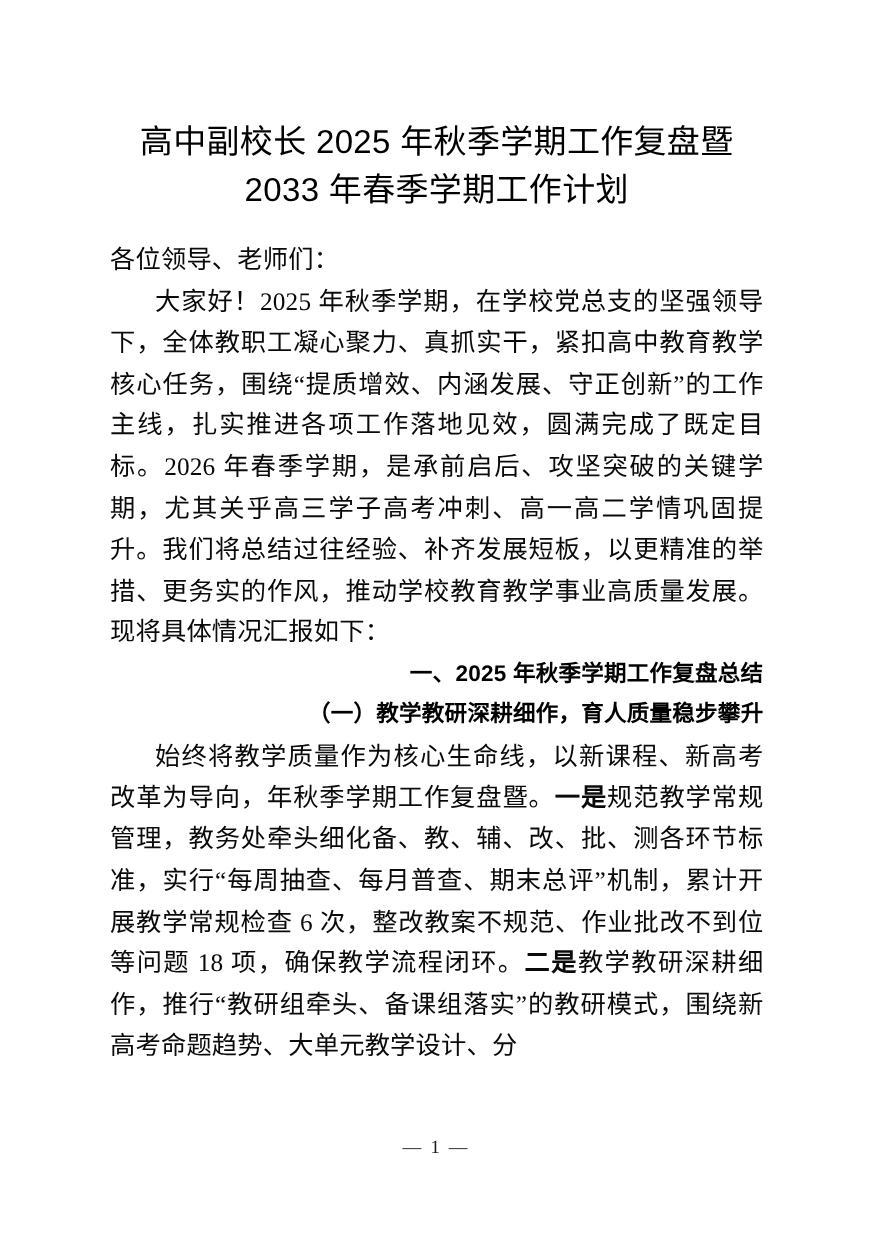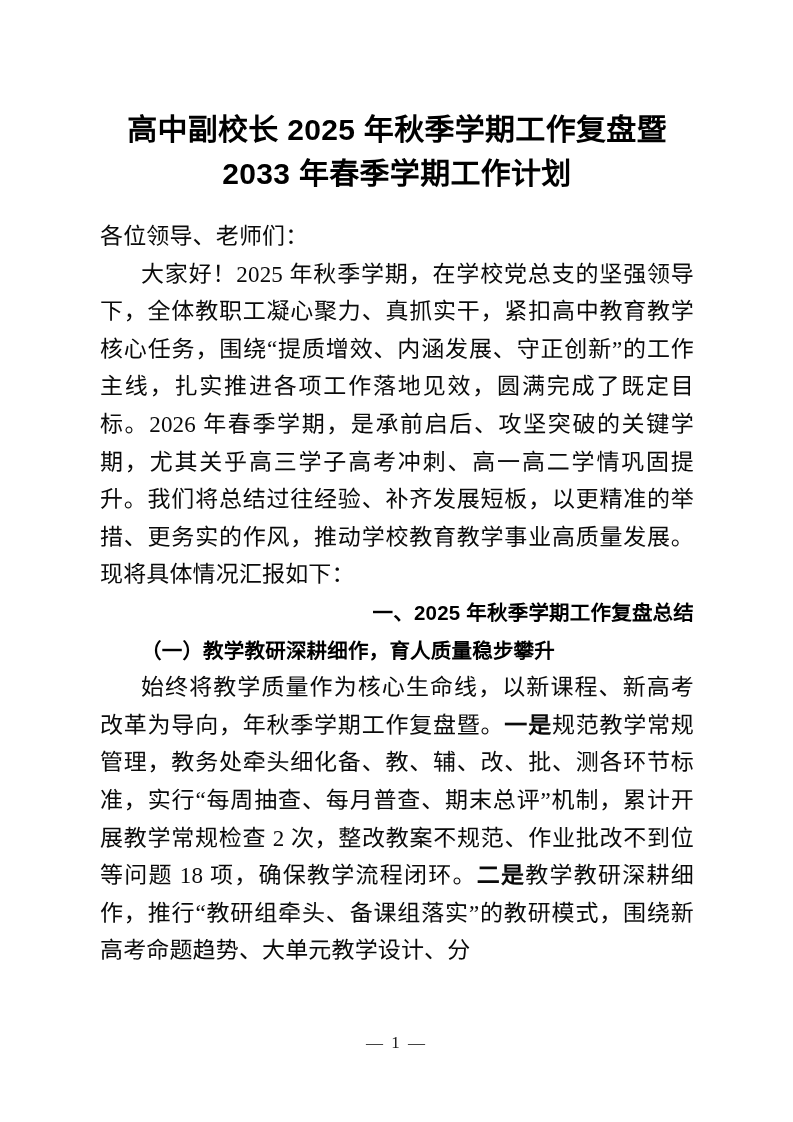--- a/index.html
+++ b/index.html
@@ -33,21 +33,21 @@
     left: 100px;
     top: 0;
     width: 594px;
   }
 
   .doc-title {
     margin: 0;
     padding-top: 108px;
     text-align: center;
     font-family: "Liberation Sans", "DejaVu Sans", sans-serif;
-    font-weight: 700;
+    font-weight: 400;
     font-size: 30px;
     line-height: 44px;
     letter-spacing: 0.3px;
     color: #000;
   }
 
   .title-line { display: block; white-space: nowrap; }
 
   .body-block { margin-top: 22px; }
 
@@ -72,26 +72,26 @@
     font-size: 20.5px;
     line-height: 37.6px;
     text-indent: 41px;
     text-align: right;
     letter-spacing: 0.2px;
     color: #000;
   }
 
   h3.subsection-heading {
     margin: 0;
-    font-family: Liberation Sans, sans-serif;
+    font-family: Liberation Mono, monospace;
     font-weight: 700;
     font-size: 20.5px;
     line-height: 37.6px;
     text-indent: 41px;
-    text-align: left;
+    text-align: right;
     letter-spacing: 0.2px;
     color: #000;
   }
 
   b.inline-emph {
     font-weight: 700;
     font-family: "Liberation Serif", "DejaVu Serif", serif;
   }
 
   .page-footer {
@@ -123,21 +123,21 @@
 
       <p class="para">各位领导、老师们：</p>
 
       <p class="para indent">大家好！2025 年秋季学期，在学校党总支的坚强领导下，全体教职工凝心聚力、真抓实干，紧扣高中教育教学核心任务，围绕“提质增效、内涵发展、守正创新”的工作主线，扎实推进各项工作落地见效，圆满完成了既定目标。2026 年春季学期，是承前启后、攻坚突破的关键学期，尤其关乎高三学子高考冲刺、高一高二学情巩固提升。我们将总结过往经验、补齐发展短板，以更精准的举措、更务实的作风，推动学校教育教学事业高质量发展。现将具体情况汇报如下：</p>
 
       <h2 class="section-heading">一、2025 年秋季学期工作复盘总结</h2>
 
 
       <h3 class="subsection-heading">（一）教学教研深耕细作，育人质量稳步攀升</h3>
 
-      <p class="para indent"><span>始终将教学质量作为核心生命线，以新课程、新高考改革为导向，年秋季学期工作复盘暨。</span><b class="inline-emph">一是</b><span>规范教学常规管理，教务处牵头细化备、教、辅、改、批、测各环节标准，实行“每周抽查、每月普查、期末总评”机制，累计开展教学常规检查 2 次，整改教案不规范、作业批改不到位等问题 18 项，确保教学流程闭环。</span><b class="inline-emph">二是</b><span>教学教研深耕细作，推行“教研组牵头、备课组落实”的教研模式，围绕新高考命题趋势、大单元教学设计、分</span></p>
+      <p class="para indent"><span>始终将教学质量作为核心生命线，以新课程、新高考改革为导向，年秋季学期工作复盘暨。</span><b class="inline-emph">一是</b><span>规范教学常规管理，教务处牵头细化备、教、辅、改、批、测各环节标准，实行“每周抽查、每月普查、期末总评”机制，累计开展教学常规检查 6 次，整改教案不规范、作业批改不到位等问题 18 项，确保教学流程闭环。</span><b class="inline-emph">二是</b><span>教学教研深耕细作，推行“教研组牵头、备课组落实”的教研模式，围绕新高考命题趋势、大单元教学设计、分</span></p>
 
     </div>
   </div>
 
   <div class="page-footer">
     <span>— 1 —</span>
   </div>
 
 </div>
 

